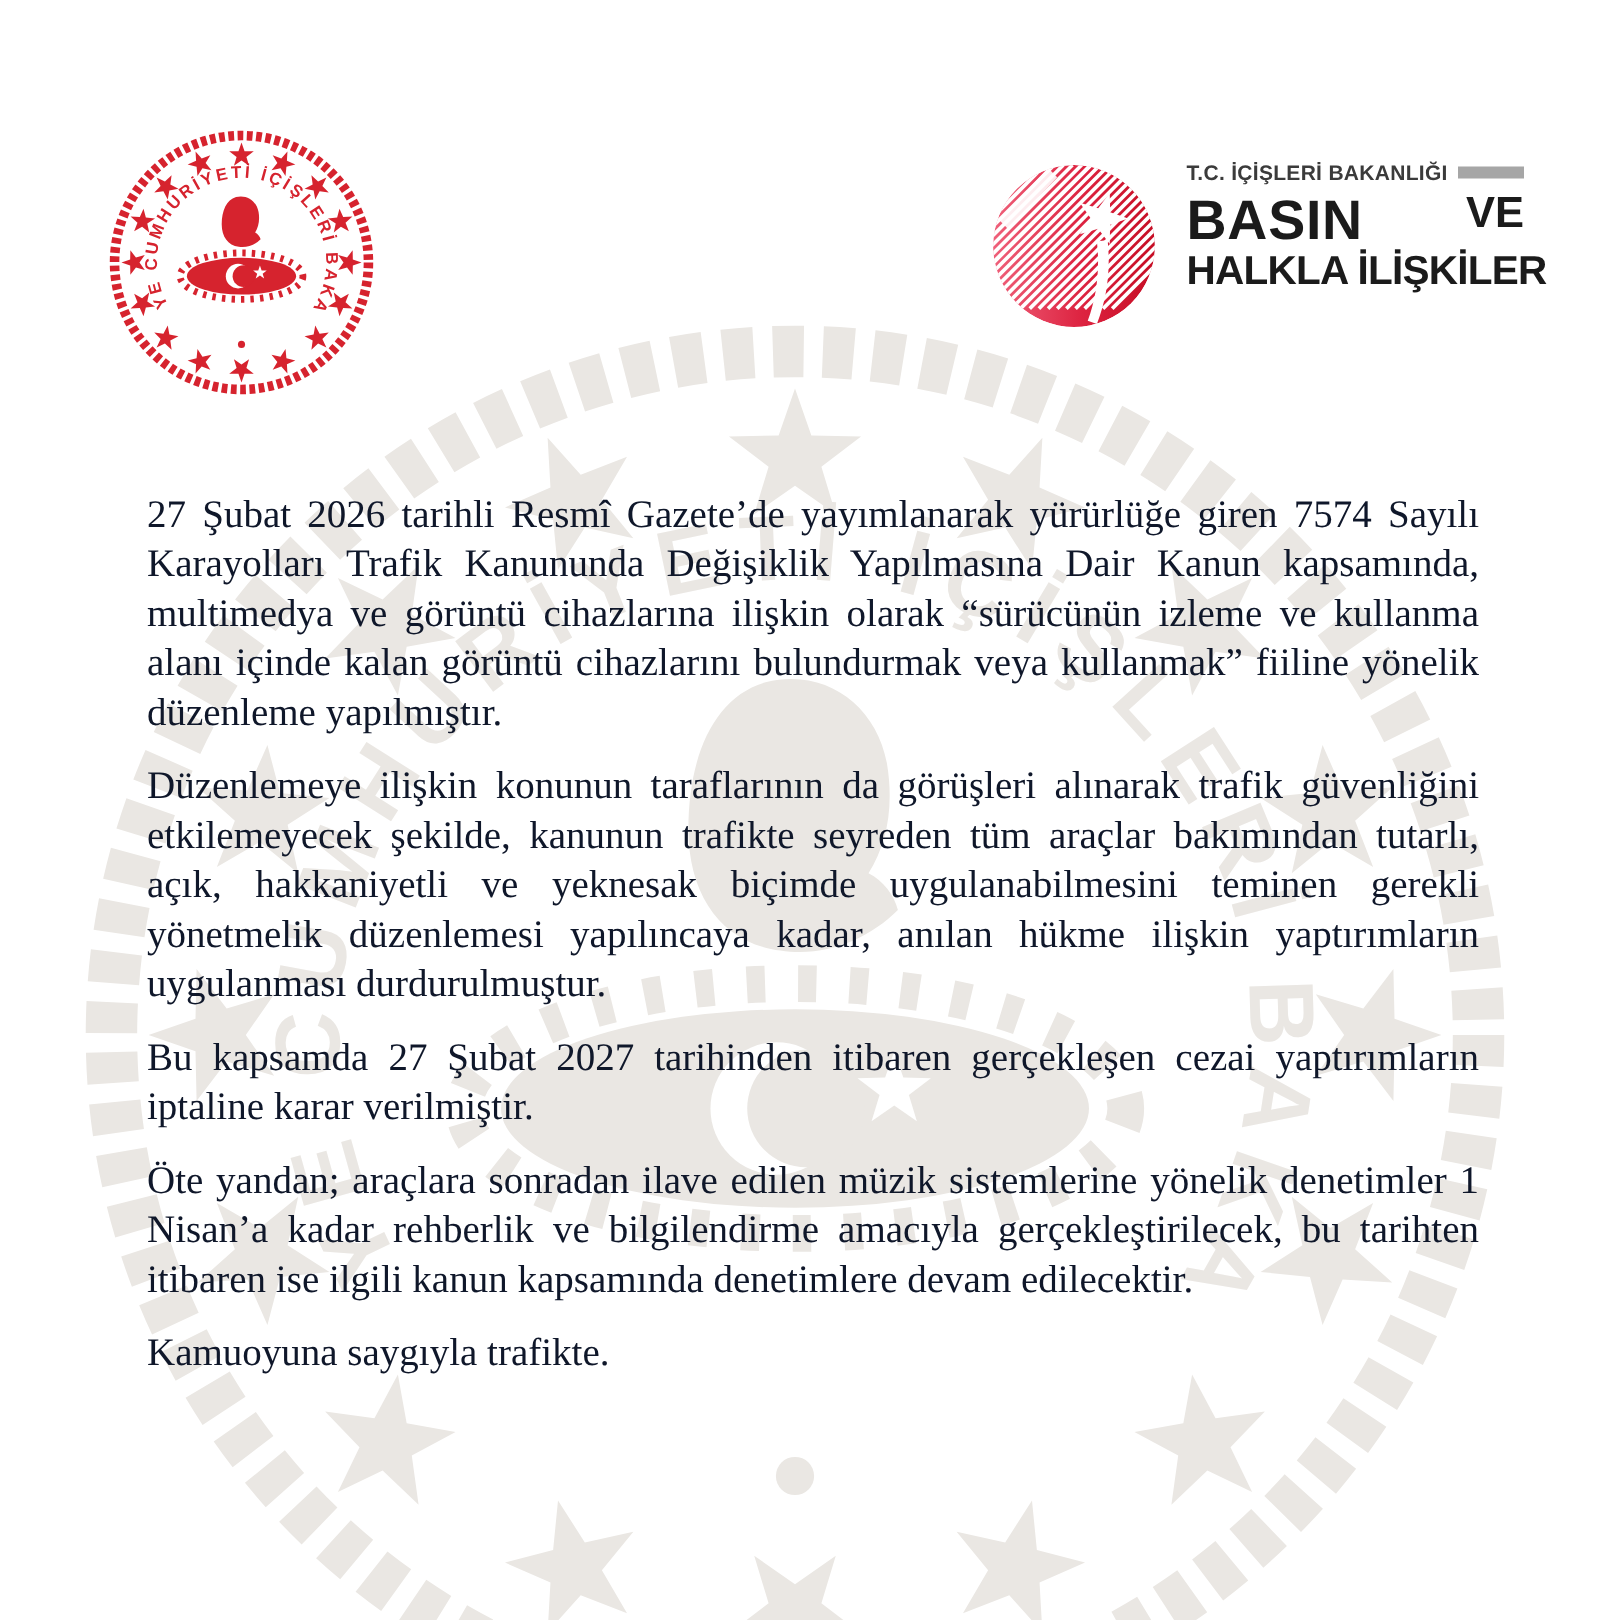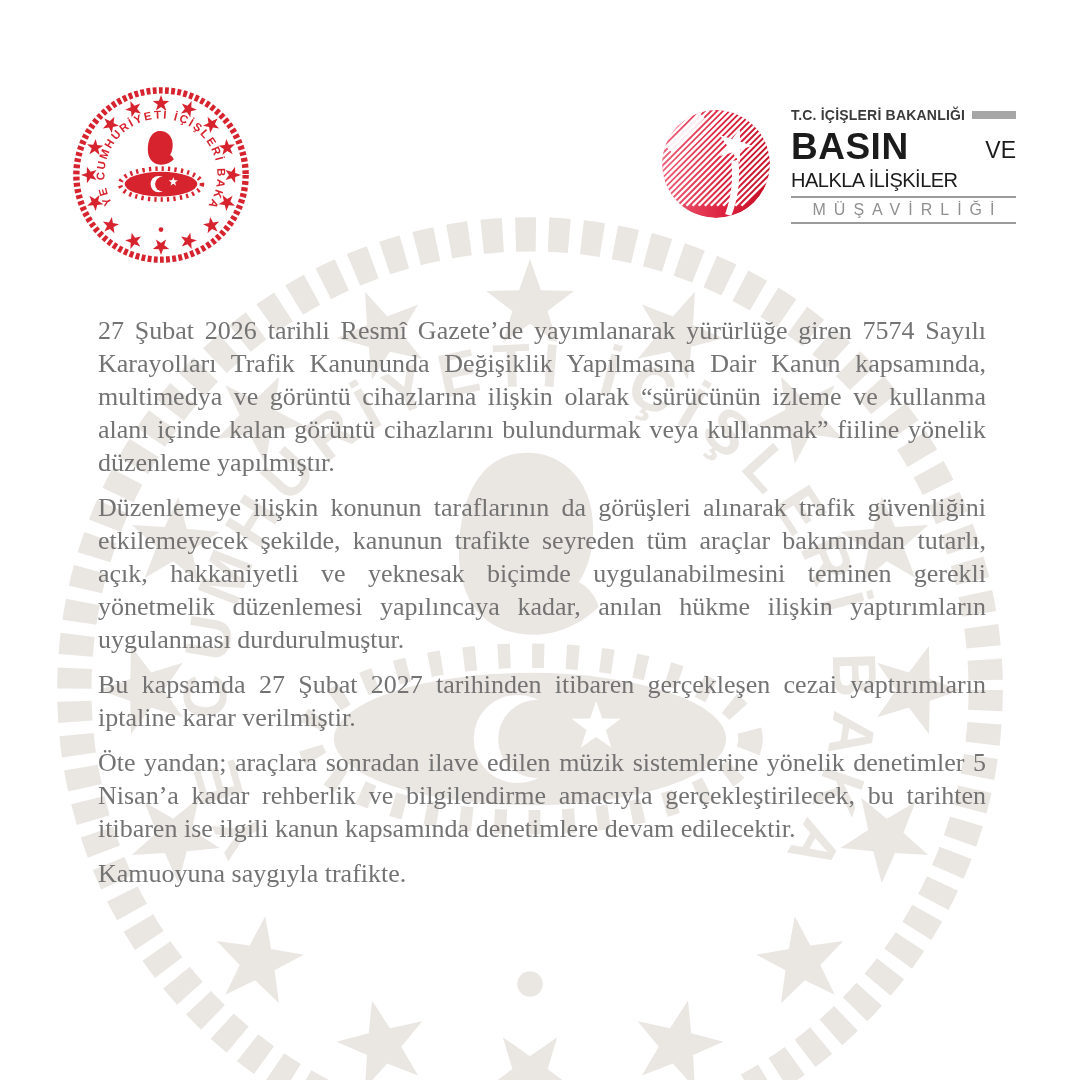--- a/index.html
+++ b/index.html
@@ -20,34 +20,34 @@
     position:absolute;left:70px;top:84px;width:182px;height:182px;
     color:var(--brand-red,#d6232e);
   }
   .press-logo{position:absolute;left:660px;top:104px;width:360px;height:120px;}
   .logo-circle{position:absolute;left:0;top:4px;width:112px;height:112px;}
   .logo-text{position:absolute;left:131px;top:0;width:225px;height:120px;
     font-family:"Liberation Sans", sans-serif;}
   .ministry-row{position:absolute;top:3px;left:0;width:100%;display:flex;align-items:center;gap:7px;}
   .ministry-row .t{font-size:14px;font-weight:700;letter-spacing:.2px;color:#3b3b3b;white-space:nowrap;}
   .ministry-row .bar{flex:1;height:8px;background:#a6a6a6;}
-  .title1{position:absolute;top:24px;left:0;width:100%;display:flex;justify-content:space-between;align-items:flex-end;}
+  .title1{position:absolute;top:24px;left:0;width:100%;display:flex;justify-content:space-between;align-items:flex-start;}
   .title1 .big{font-size:37px;line-height:37px;font-weight:800;letter-spacing:.5px;color:var(--logo-black,#1b1b1b);}
-  .title1 .ve{font-size:23px;line-height:29px;font-weight:400;color:var(--logo-black,#1b1b1b);}
-  .title2{position:absolute;top:63px;left:0;width:100%;font-size:20px;line-height:27px;font-weight:400;
+  .title1 .ve{font-size:29px;line-height:29px;font-weight:700;color:var(--logo-black,#1b1b1b);}
+  .title2{position:absolute;top:63px;left:0;width:100%;font-size:27px;line-height:27px;font-weight:700;
     letter-spacing:-.5px;white-space:nowrap;color:var(--logo-black,#1b1b1b);}
   .subtitle{position:absolute;top:92px;left:0;width:100%;
     border-top:2px solid #9a9a9a;border-bottom:2px solid #9a9a9a;
     font-size:16px;line-height:16px;font-weight:400;color:#8f8f8f;
     letter-spacing:8px;text-align:center;text-indent:8px;padding:4px 0 4px;}
   
   .content{position:absolute;left:98px;top:310px;width:888px;z-index:2;}
   .content p{
-    margin:4px 0 12px 0;
-    font-size:26px;line-height:33px;color:#737373;
+    margin:16px 0 12px 0;
+    font-size:26px;line-height:33px;color:#0f172a;
     text-align:justify;
   }
   svg{display:block}
 </style>
 </head>
 <body>
 
 <svg width="0" height="0" style="position:absolute" aria-hidden="true">
   <defs>
     <path id="star5" d="M0,-7 L1.65,-2.27 L6.66,-2.16 L2.66,0.87 L4.11,5.66 L0,2.8 L-4.11,5.66 L-2.66,0.87 L-6.66,-2.16 L-1.65,-2.27 Z"></path>
@@ -167,25 +167,24 @@
     <div class="logo-text">
       <div class="ministry-row">
         <span class="t">T.C. İÇİŞLERİ BAKANLIĞI</span>
         <span class="bar"></span>
       </div>
       <div class="title1">
         <span class="big">BASIN</span>
         <span class="ve">VE</span>
       </div>
       <div class="title2">HALKLA İLİŞKİLER</div>
-      <div class="subtitle">MÜŞAVİRLİĞİ</div>
     </div>
   </div>
 
   <div class="content">
     <p>27 Şubat 2026 tarihli Resmî Gazete’de yayımlanarak yürürlüğe giren 7574 Sayılı Karayolları Trafik Kanununda Değişiklik Yapılmasına Dair Kanun kapsamında, multimedya ve görüntü cihazlarına ilişkin olarak “sürücünün izleme ve kullanma alanı içinde kalan görüntü cihazlarını bulundurmak veya kullanmak” fiiline yönelik düzenleme yapılmıştır.</p>
     <p>Düzenlemeye ilişkin konunun taraflarının da görüşleri alınarak trafik güvenliğini etkilemeyecek şekilde, kanunun trafikte seyreden tüm araçlar bakımından tutarlı, açık, hakkaniyetli ve yeknesak biçimde uygulanabilmesini teminen gerekli yönetmelik düzenlemesi yapılıncaya kadar, anılan hükme ilişkin yaptırımların uygulanması durdurulmuştur.</p>
     <p>Bu kapsamda 27 Şubat 2027 tarihinden itibaren gerçekleşen cezai yaptırımların iptaline karar verilmiştir.</p>
-    <p>Öte yandan; araçlara sonradan ilave edilen müzik sistemlerine yönelik denetimler 5 Nisan’a kadar rehberlik ve bilgilendirme amacıyla gerçekleştirilecek, bu tarihten itibaren ise ilgili kanun kapsamında denetimlere devam edilecektir.</p>
+    <p>Öte yandan; araçlara sonradan ilave edilen müzik sistemlerine yönelik denetimler 1 Nisan’a kadar rehberlik ve bilgilendirme amacıyla gerçekleştirilecek, bu tarihten itibaren ise ilgili kanun kapsamında denetimlere devam edilecektir.</p>
     <p>Kamuoyuna saygıyla trafikte.</p>
   </div>
 
 </div>
 
 </body></html>

